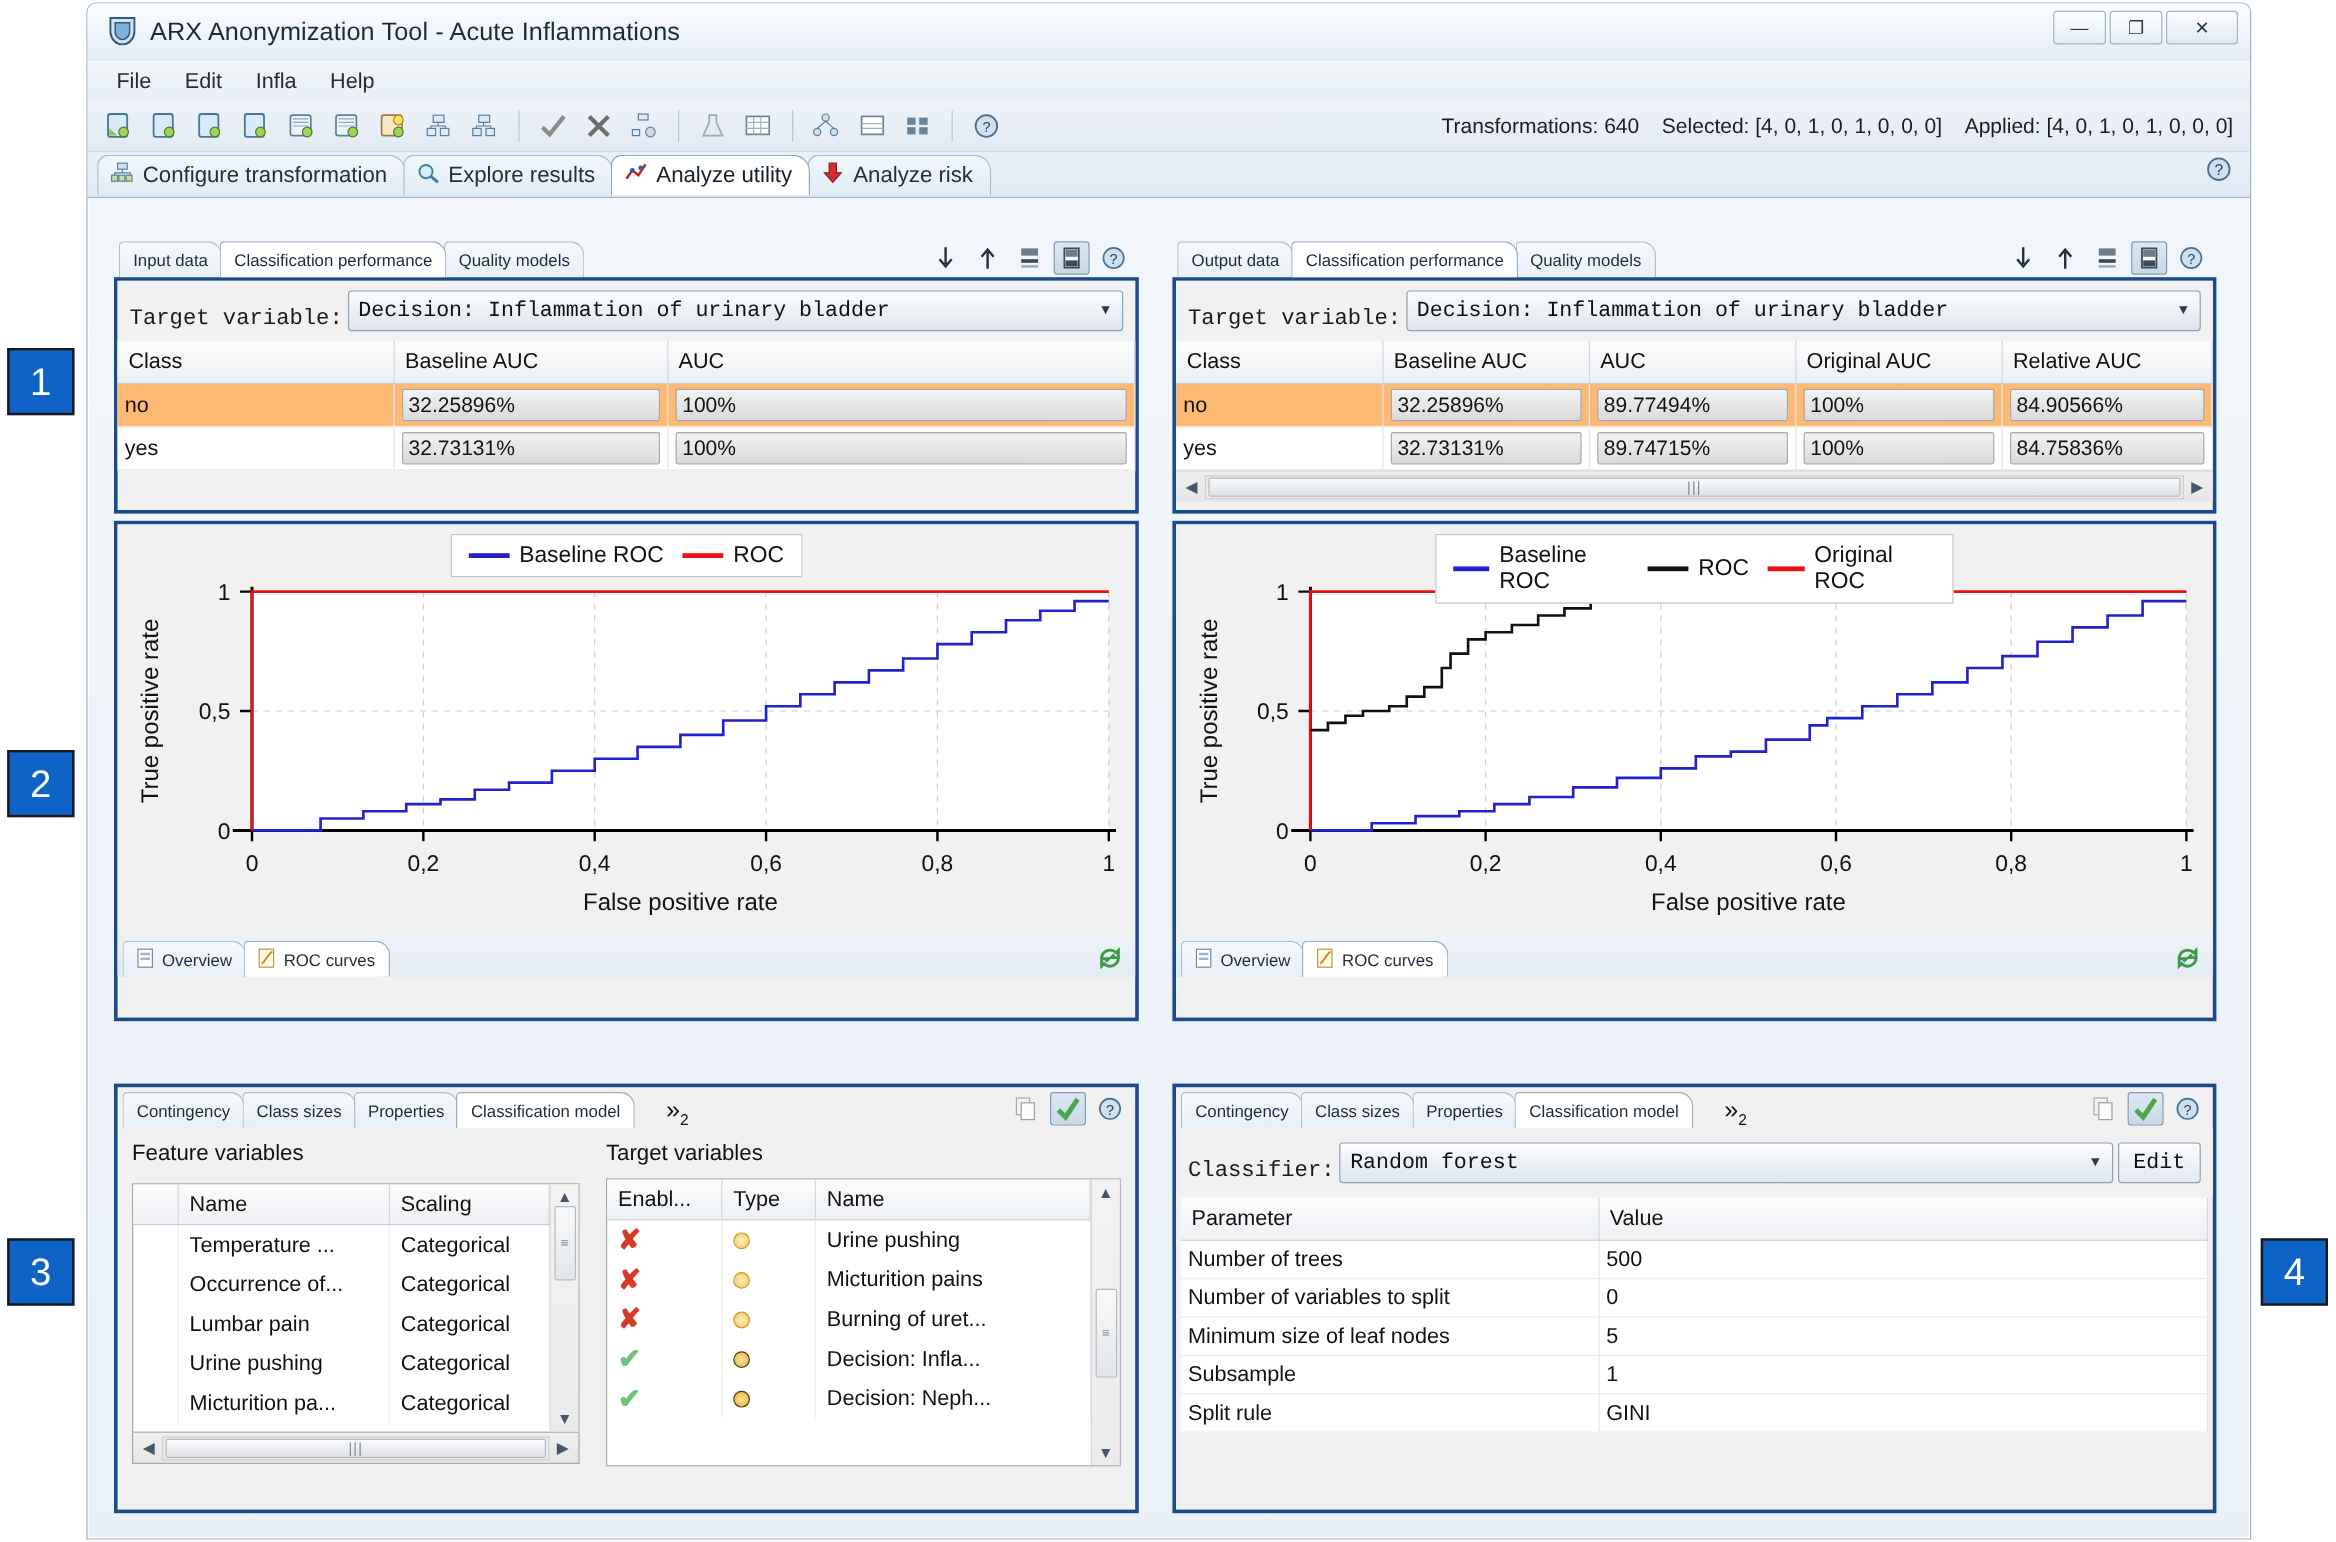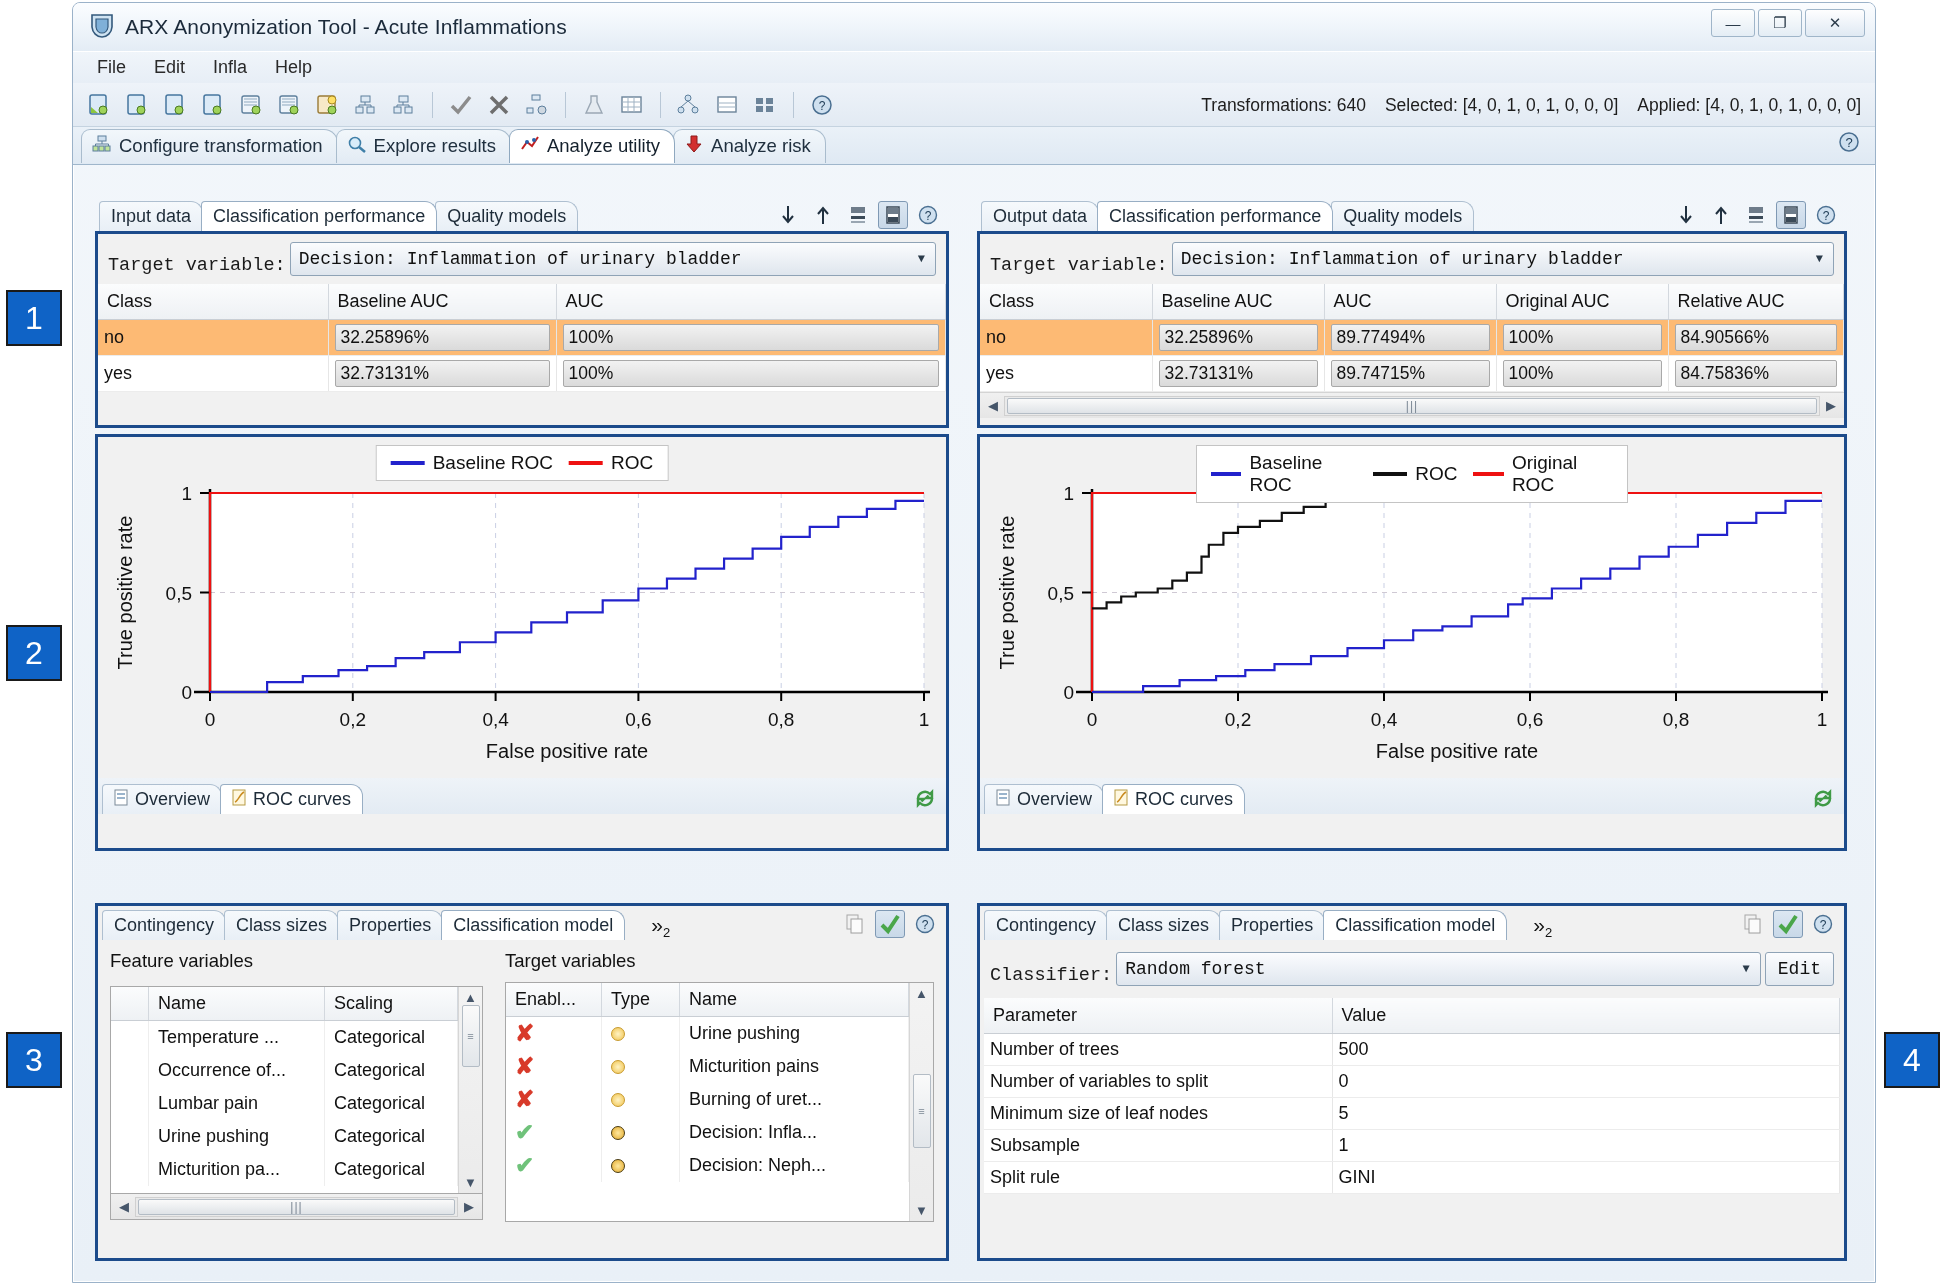--- a/index.html
+++ b/index.html
@@ -85,21 +85,21 @@
   .mtab.active { background: #ffffff; color: #14202c; border-color: #8fa8bf; z-index:3; }
   .help-right { position:absolute; right: 14px; bottom: 6px; }
 
   
   .sec { position: absolute; border: 3px solid #1c4b8b; background: #f1f1f1; }
 
   
   .subtabs { display: flex; align-items: flex-end; height: 34px; padding-left: 4px; position: relative; }
   .stab {
     height: 30px; display:flex; align-items:center; gap:6px;
-    padding: 0 11px; font-size: 18px; color:#1d2b38;
+    padding: 0 11px; font-size: 14px; color:#1d2b38;
     border: 1px solid #aebfd0; border-bottom: none; border-radius: 4px 12px 0 0;
     background: linear-gradient(#f6f9fc,#e8eff6); margin-right: -2px;
   }
   .stab.active { background:#fff; z-index: 3; border-color:#98aec4; }
   .stab-tools { position: absolute; right: 6px; bottom: 2px; display: flex; align-items:center; gap: 5px; }
   .sq-btn {
     width: 30px; height: 28px; border: 1px solid transparent; border-radius: 3px;
     display:flex; align-items:center; justify-content:center; font-size: 17px; color:#2a3a4a;
   }
   .sq-btn.pressed { border: 1px solid #7f99b4; background: linear-gradient(#dce7f2,#c8d8e8); }

